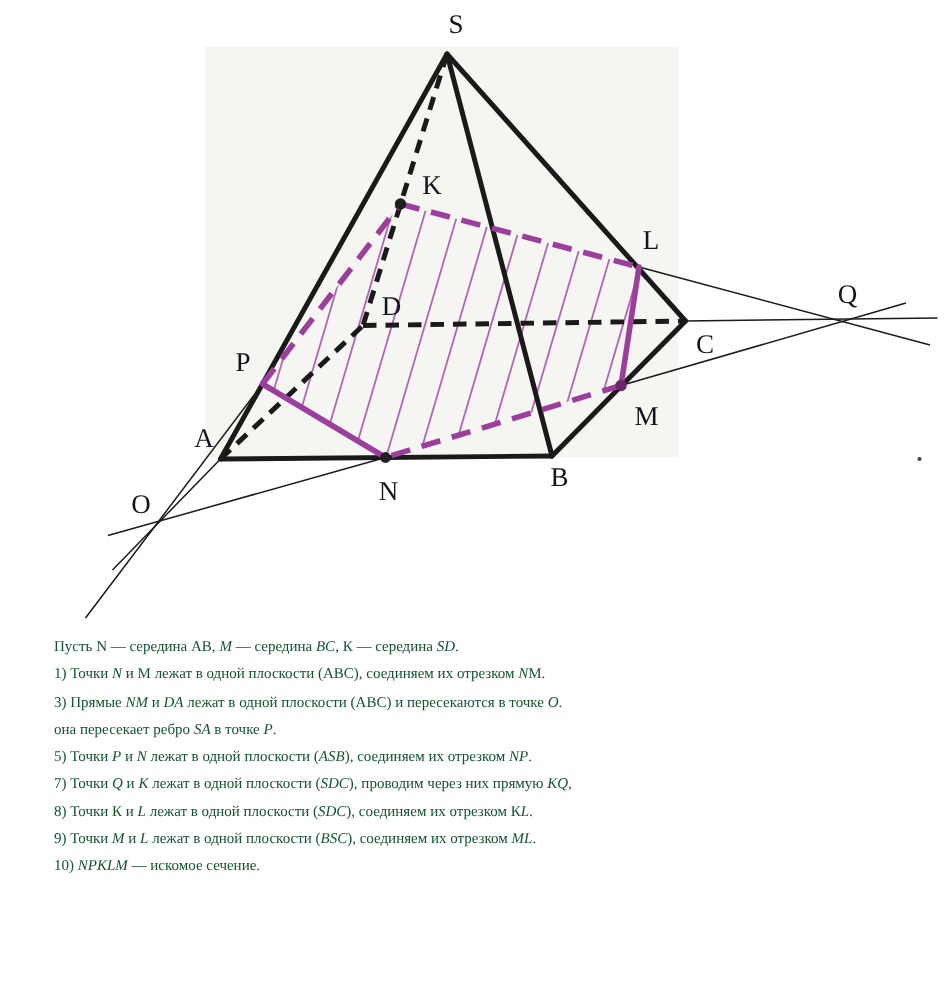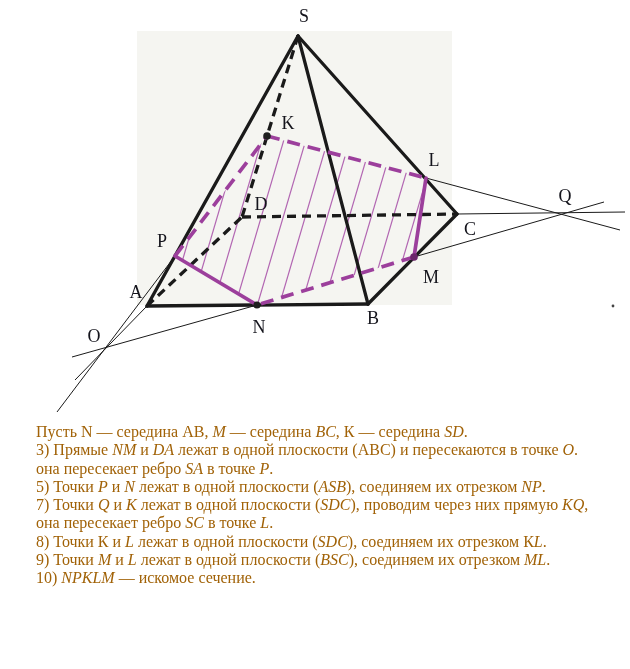--- a/index.html
+++ b/index.html
@@ -9,23 +9,23 @@
     background:#ffffff;
     overflow:hidden;
     font-family:"Liberation Serif", serif;
   }
   #figure-wrap{position:absolute;left:0;top:0;width:630px;height:422px;}
   #fig{display:block;}
   #solution-text{
     position:absolute;
     left:36px;
     top:423px;
-    font-size:16px;
+    font-size:10px;
     line-height:18.3px;
-    color:#a16207;
+    color:#14532d;
     white-space:nowrap;
   }
   #solution-text .line{height:18.3px;}
   #solution-text .it{font-style:italic;}
 </style>
 </head>
 <body>
 
 <div id="page">
   <div id="figure-wrap">
@@ -86,22 +86,22 @@
         <text x="162" y="241" fill="#14141c" font-size="18" text-anchor="middle" dominant-baseline="central" font-family="&quot;Liberation Serif&quot;, serif">P</text>
         <text x="431" y="277" fill="#14141c" font-size="18" text-anchor="middle" dominant-baseline="central" font-family="&quot;Liberation Serif&quot;, serif">M</text>
         <text x="136" y="292" fill="#14141c" font-size="18" text-anchor="middle" dominant-baseline="central" font-family="&quot;Liberation Serif&quot;, serif">A</text>
         <text x="373" y="318" fill="#14141c" font-size="18" text-anchor="middle" dominant-baseline="central" font-family="&quot;Liberation Serif&quot;, serif">B</text>
         <text x="259" y="327" fill="#14141c" font-size="18" text-anchor="middle" dominant-baseline="central" font-family="&quot;Liberation Serif&quot;, serif">N</text>
         <text x="94" y="336" fill="#14141c" font-size="18" text-anchor="middle" dominant-baseline="central" font-family="&quot;Liberation Serif&quot;, serif">O</text>
       </svg>
   </div>
   <div id="solution-text">
       <div class="line"><span>Пусть N — середина AB, </span><span class="it">M</span><span> — середина </span><span class="it">BC</span><span>, К — середина </span><span class="it">SD</span><span>.</span></div>
+      <div class="line"><span>1) Точки </span><span class="it">N</span><span> и M лежат в одной плоскости (ABC), соединяем их отрезком </span><span class="it">N</span><span>M.</span></div>
       <div class="line"><span>3) Прямые </span><span class="it">NM</span><span> и </span><span class="it">DA</span><span> лежат в одной плоскости (ABC) и пересекаются в точке </span><span class="it">O</span><span>.</span></div>
       <div class="line"><span>она пересекает ребро </span><span class="it">SA</span><span> в точке </span><span class="it">P</span><span>.</span></div>
       <div class="line"><span>5) Точки </span><span class="it">P</span><span> и </span><span class="it">N</span><span> лежат в одной плоскости (</span><span class="it">ASB</span><span>), соединяем их отрезком </span><span class="it">NP</span><span>.</span></div>
       <div class="line"><span>7) Точки </span><span class="it">Q</span><span> и </span><span class="it">K</span><span> лежат в одной плоскости (</span><span class="it">SDC</span><span>), проводим через них прямую </span><span class="it">KQ</span><span>,</span></div>
-      <div class="line"><span>она пересекает ребро </span><span class="it">SC</span><span> в точке </span><span class="it">L</span><span>.</span></div>
       <div class="line"><span>8) Точки К и </span><span class="it">L</span><span> лежат в одной плоскости (</span><span class="it">SDC</span><span>), соединяем их отрезком К</span><span class="it">L</span><span>.</span></div>
       <div class="line"><span>9) Точки </span><span class="it">M</span><span> и </span><span class="it">L</span><span> лежат в одной плоскости (</span><span class="it">BSC</span><span>), соединяем их отрезком </span><span class="it">ML</span><span>.</span></div>
       <div class="line"><span>10) </span><span class="it">NPKLM</span><span> — искомое сечение.</span></div>
     </div>
 </div>
 
 </body></html>

